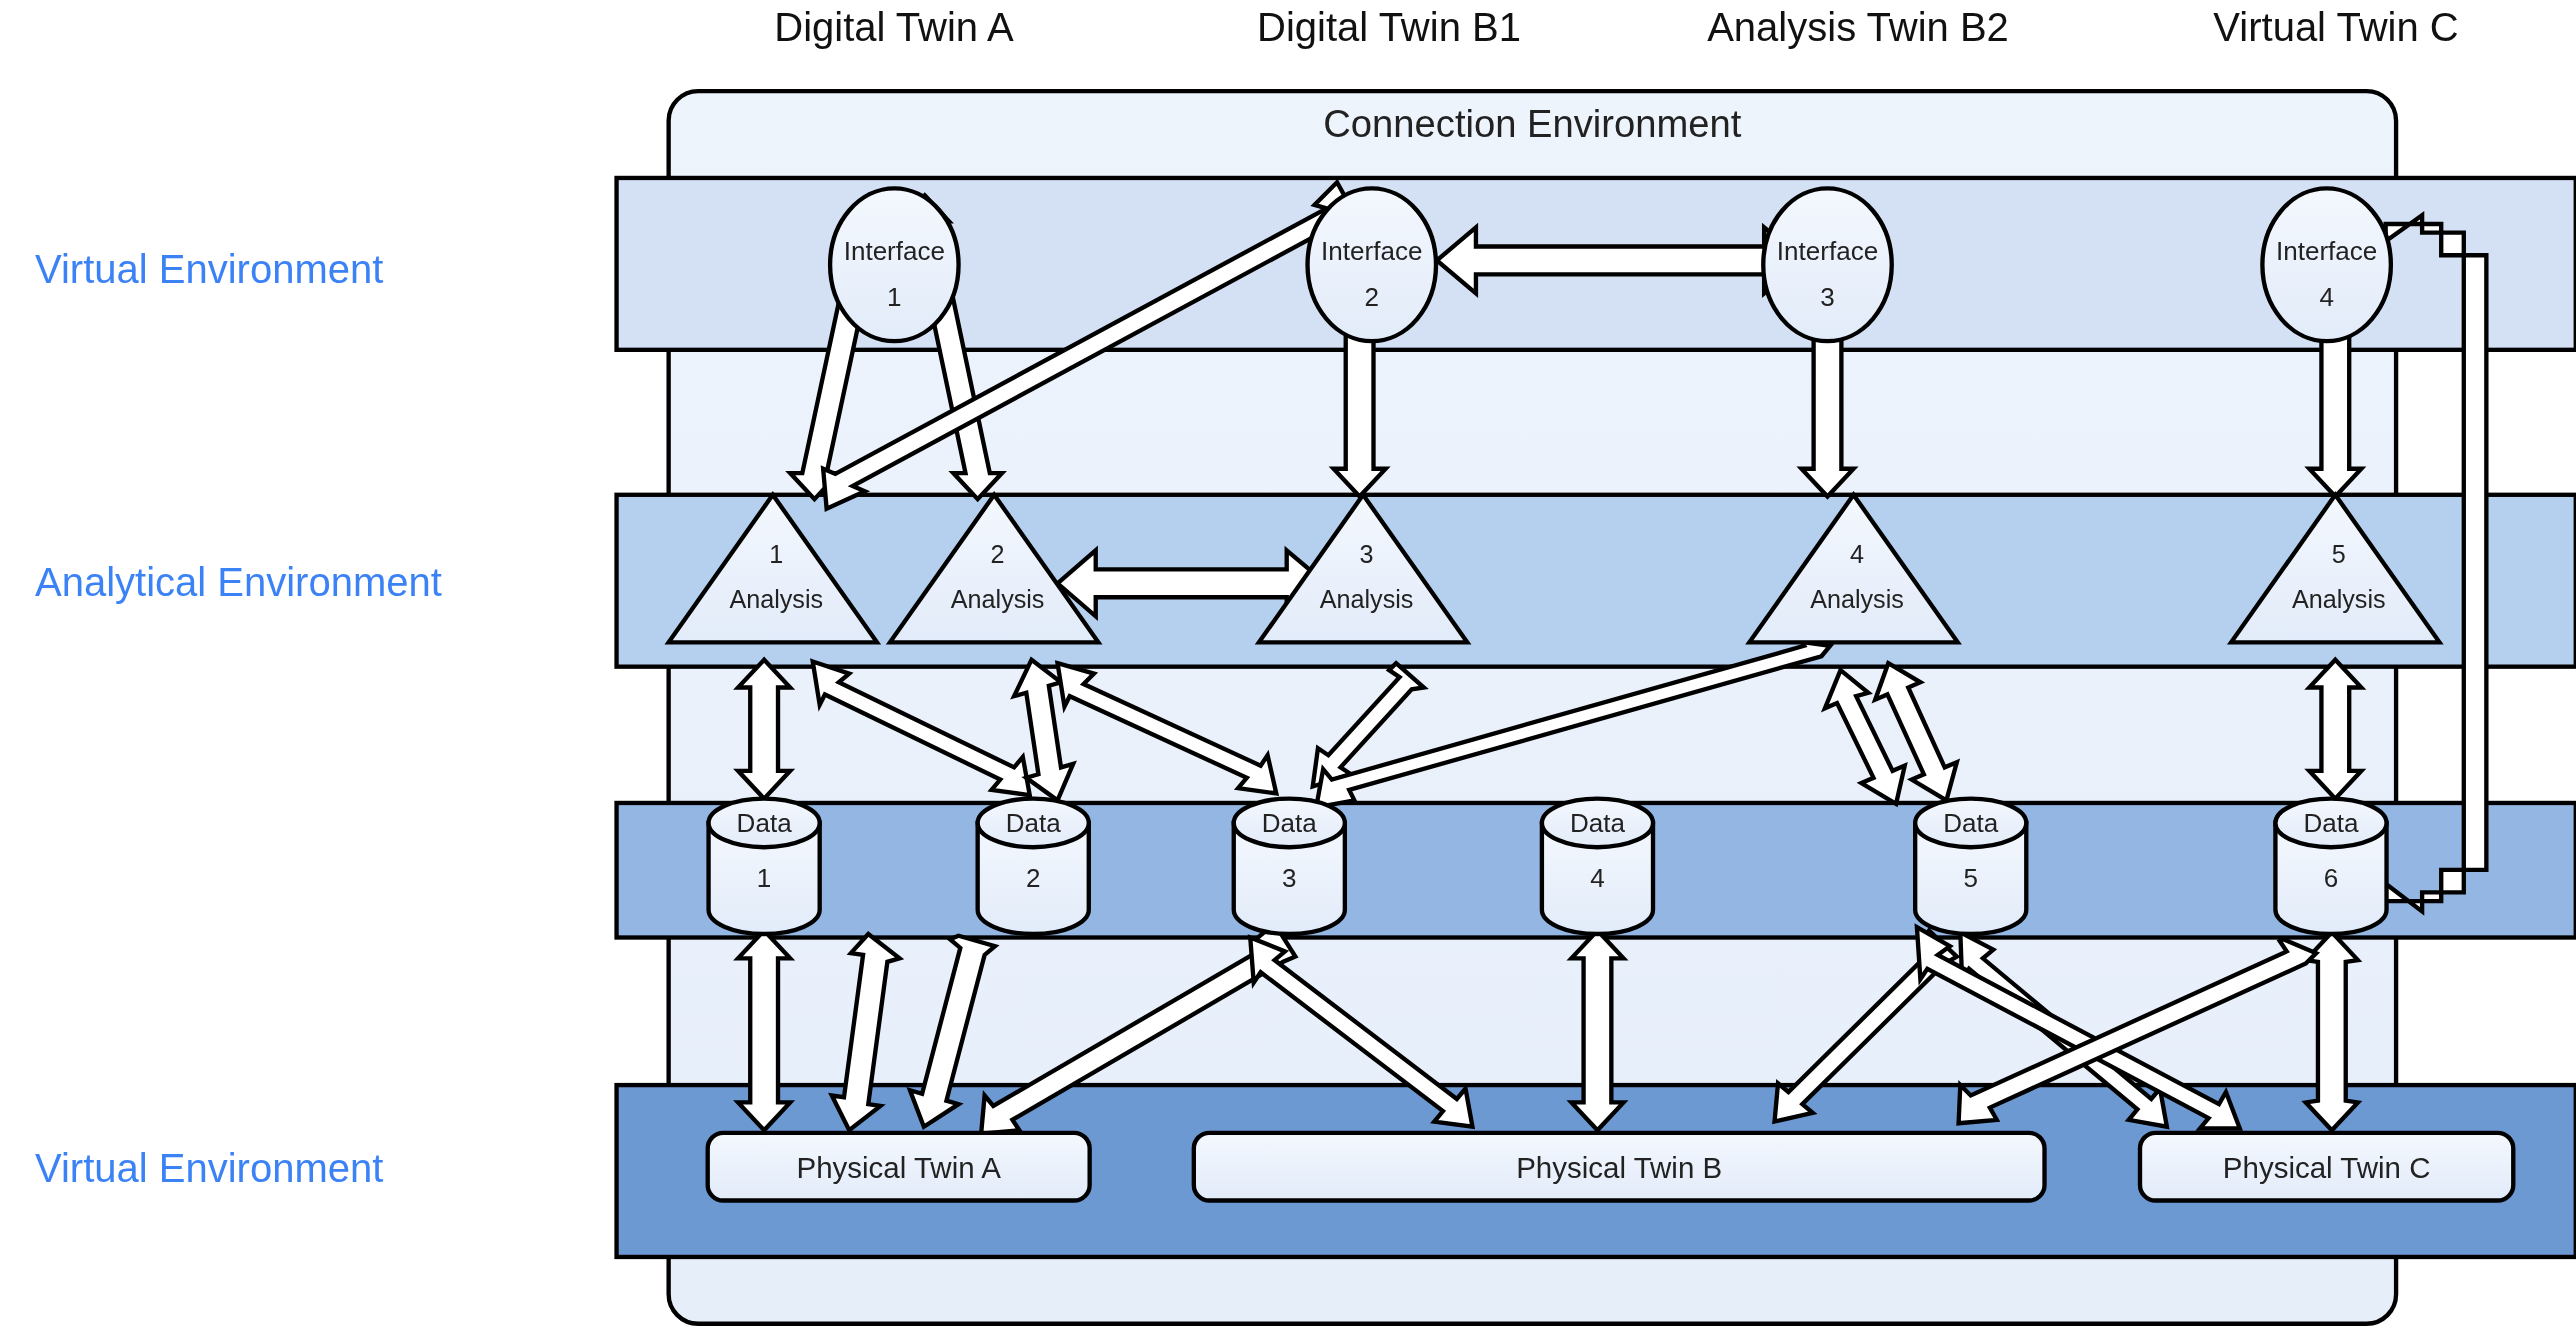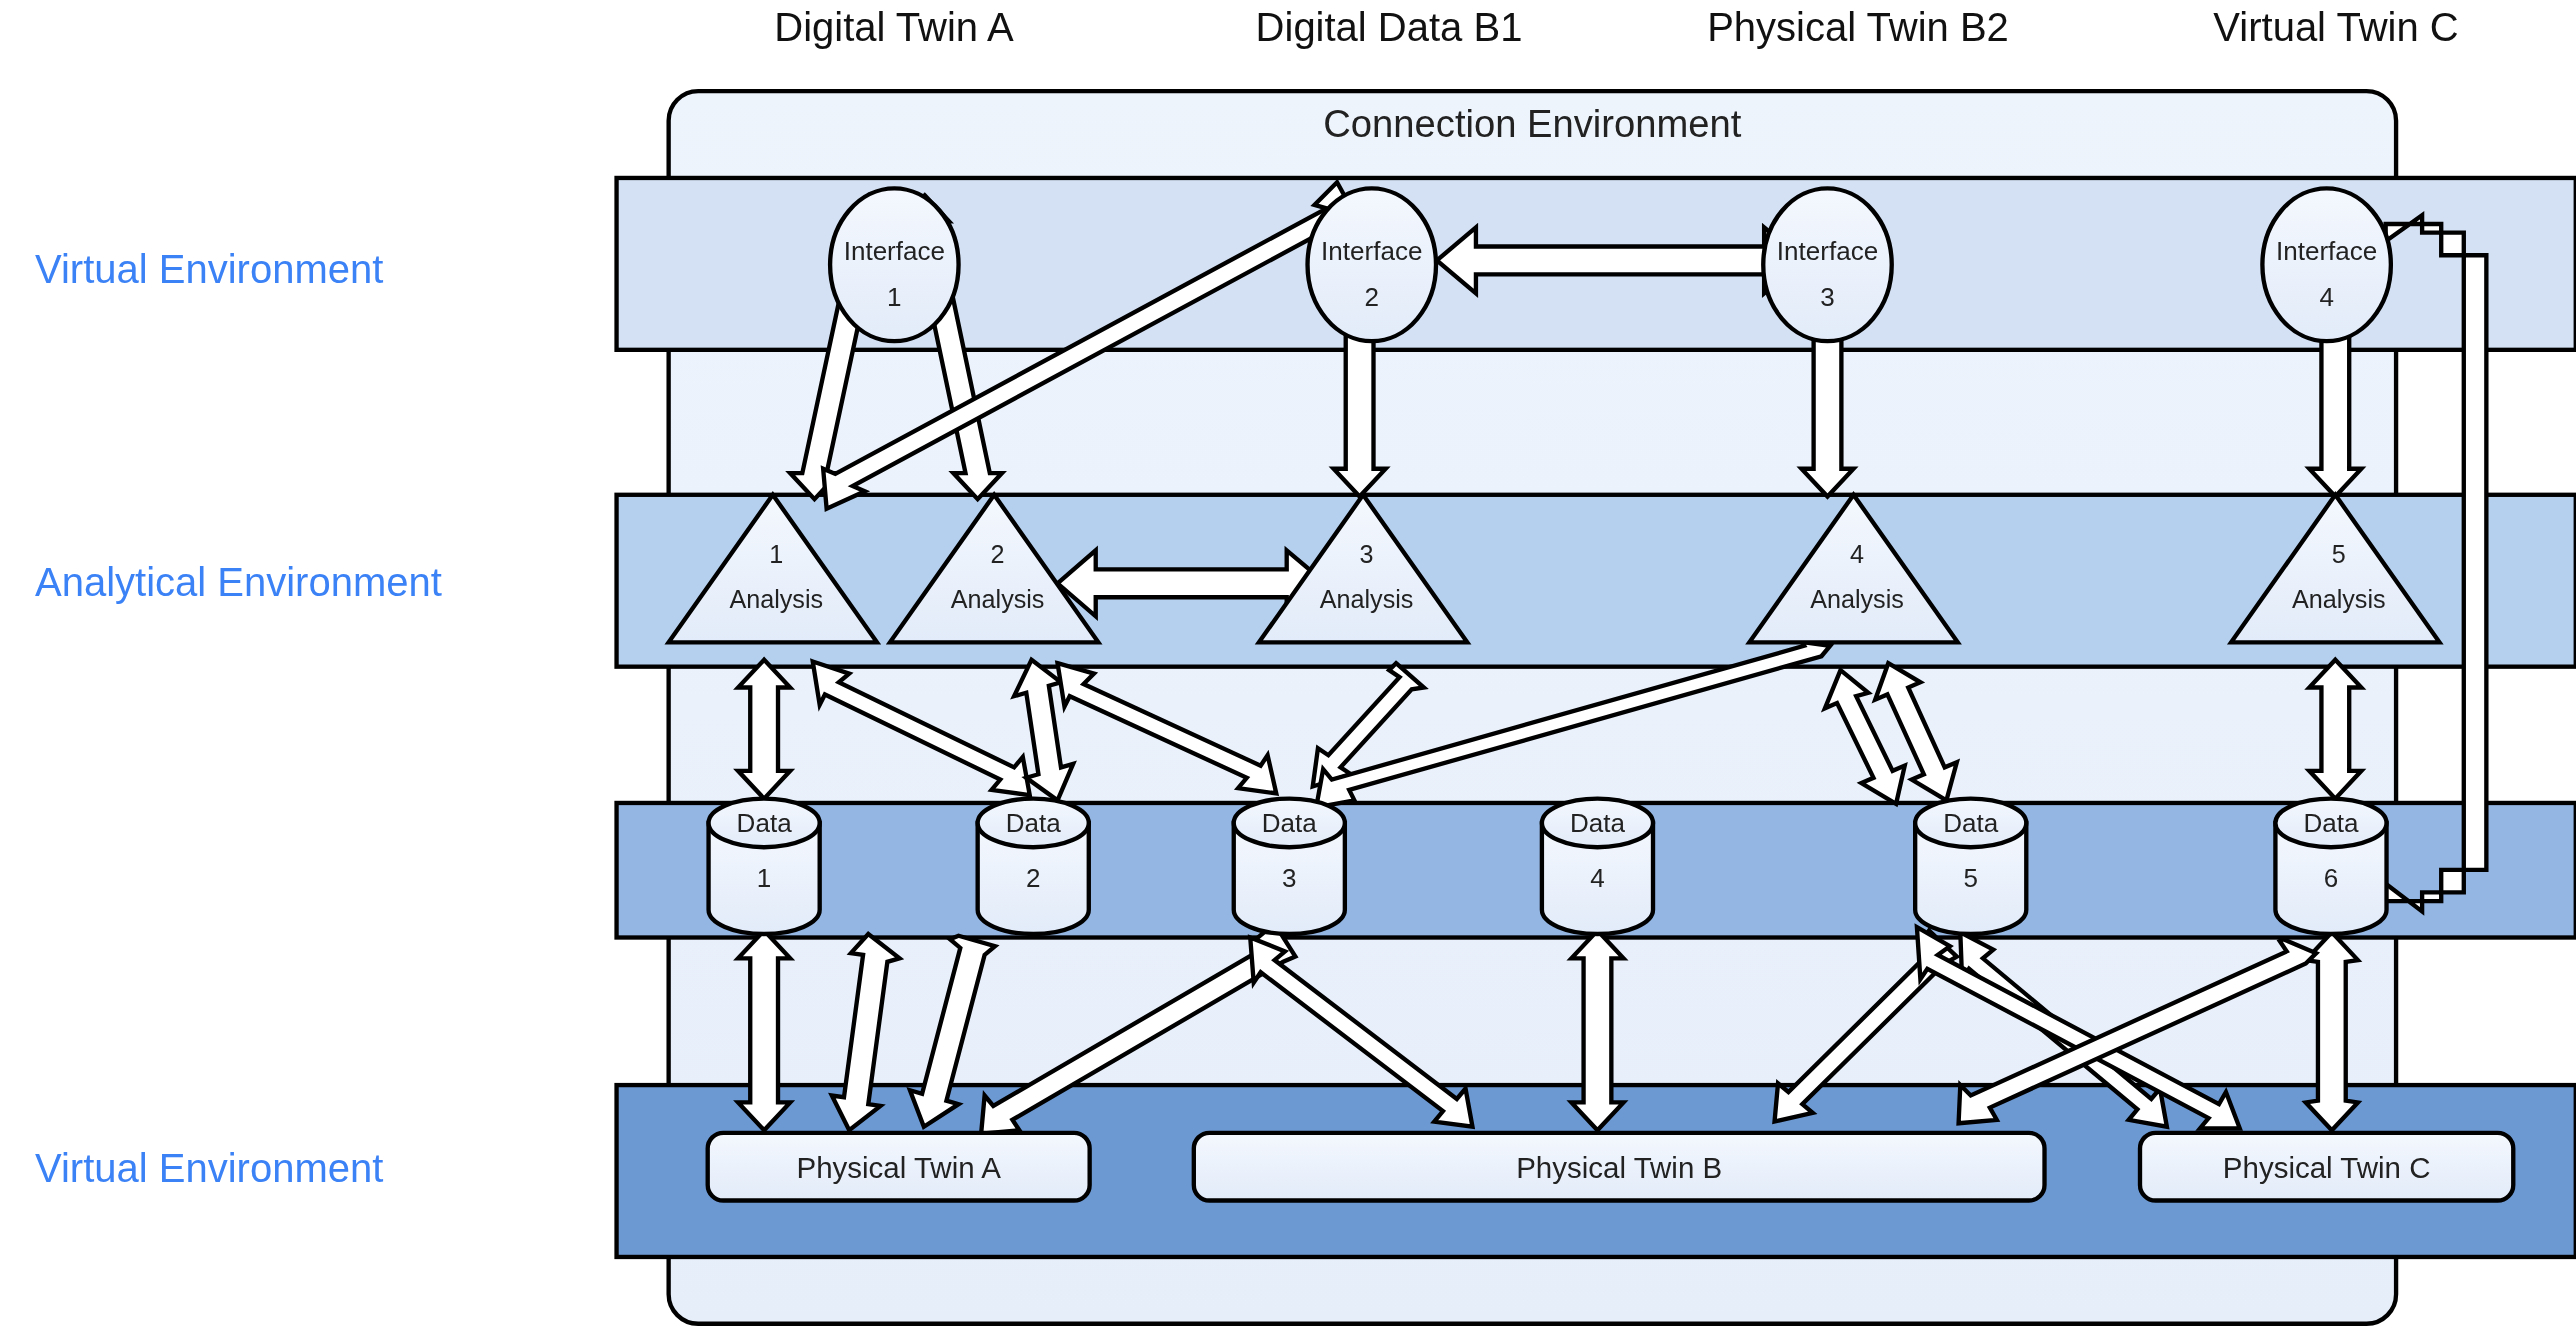--- a/index.html
+++ b/index.html
@@ -19,22 +19,22 @@
   .conn-title{font-size:44px;fill:#222;text-anchor:middle;
              font-family:"Liberation Sans", sans-serif;}
   .stroke{stroke:#000;stroke-width:5;}
 </style>
 </head>
 <body>
 
 <div id="stage">
 
   <div class="col-label" style="left:894px;top:5.2px">Digital Twin A</div>
-  <div class="col-label" style="left:1389px;top:5.2px">Digital Data B1</div>
-  <div class="col-label" style="left:1858px;top:5.2px">Physical Twin B2</div>
+  <div class="col-label" style="left:1389px;top:5.2px">Digital Twin B1</div>
+  <div class="col-label" style="left:1858px;top:5.2px">Analysis Twin B2</div>
   <div class="col-label" style="left:2336px;top:5.2px">Virtual Twin C</div>
 
   <div class="row-label" style="left:35px;top:269px">Virtual Environment</div>
   <div class="row-label" style="left:35px;top:582px">Analytical Environment</div>
   <div class="row-label" style="left:35px;top:1168px">Virtual Environment</div>
 
   <svg viewBox="0 0 2967 1531" xmlns="http://www.w3.org/2000/svg">
     <defs>
       <linearGradient id="nodeGrad" x1="0" y1="0" x2="0" y2="1">
         <stop offset="0%" stop-color="#f4f8fe"></stop>

